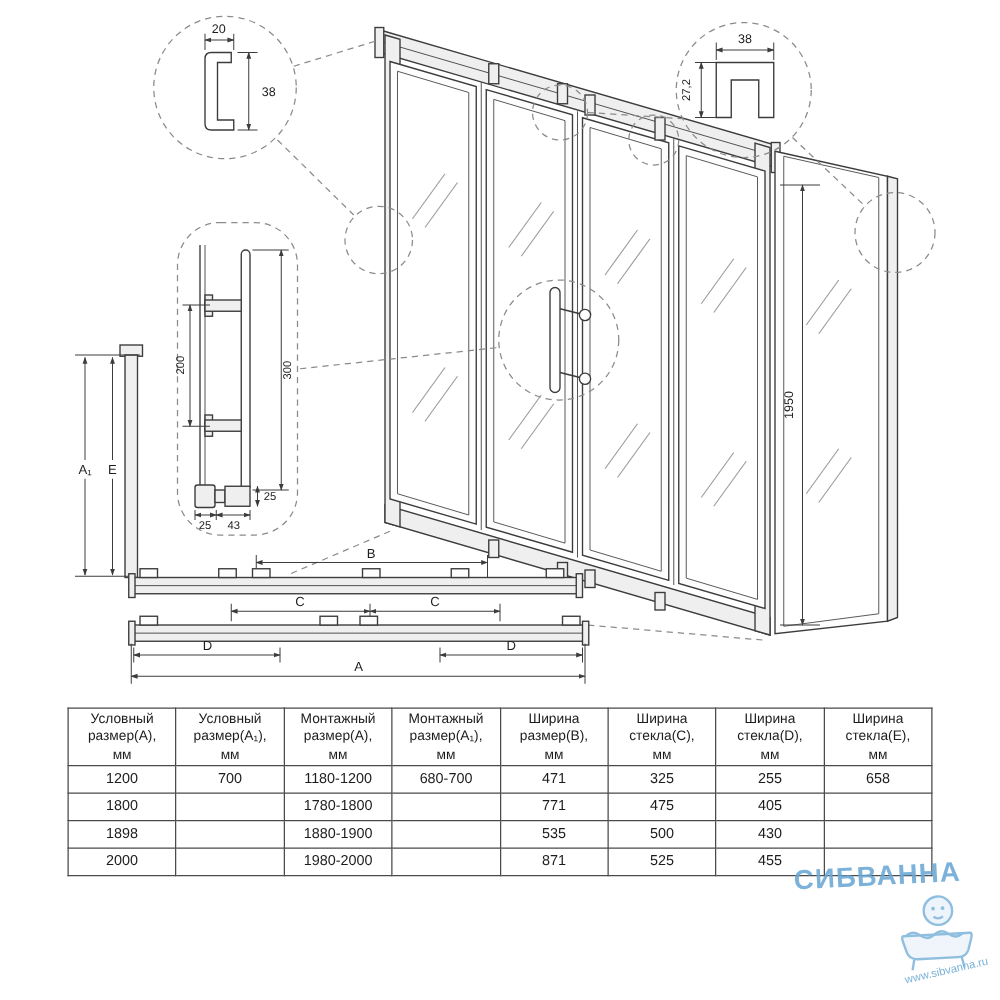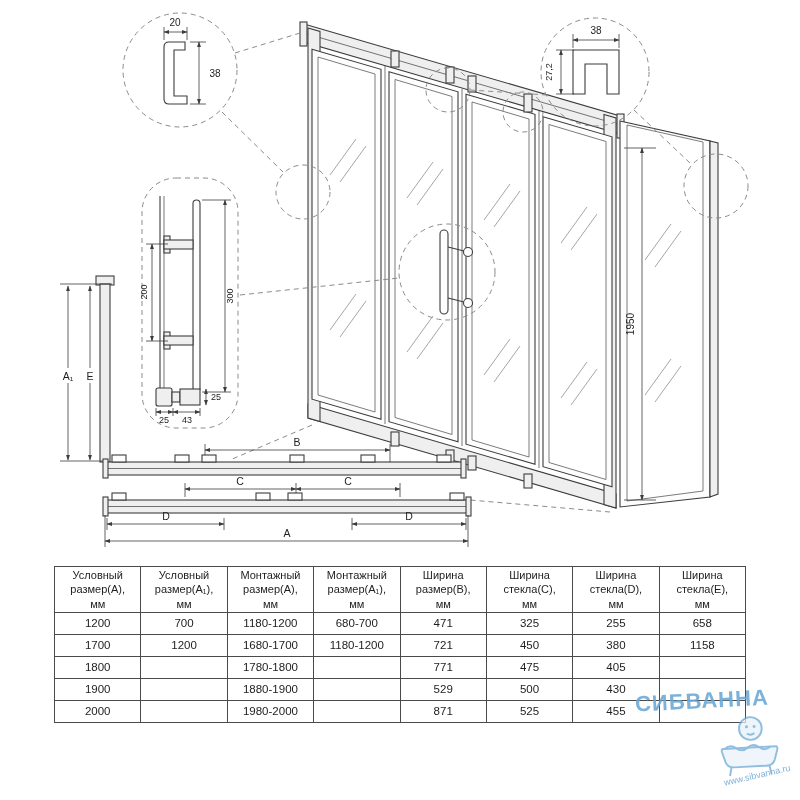--- a/index.html
+++ b/index.html
@@ -271,45 +271,35 @@
           <td>1200</td>
           <td>700</td>
           <td>1180-1200</td>
           <td>680-700</td>
           <td>471</td>
           <td>325</td>
           <td>255</td>
           <td>658</td>
         </tr>
         <tr>
-          <td>1700</td>
-          <td>1200</td>
-          <td>1680-1700</td>
-          <td>1180-1200</td>
-          <td>721</td>
-          <td>450</td>
-          <td>380</td>
-          <td>1158</td>
-        </tr>
-        <tr>
           <td>1800</td>
           <td></td>
           <td>1780-1800</td>
           <td></td>
           <td>771</td>
           <td>475</td>
           <td>405</td>
           <td></td>
         </tr>
         <tr>
-          <td>1900</td>
+          <td>1898</td>
           <td></td>
           <td>1880-1900</td>
           <td></td>
-          <td>529</td>
+          <td>535</td>
           <td>500</td>
           <td>430</td>
           <td></td>
         </tr>
         <tr>
           <td>2000</td>
           <td></td>
           <td>1980-2000</td>
           <td></td>
           <td>871</td>

